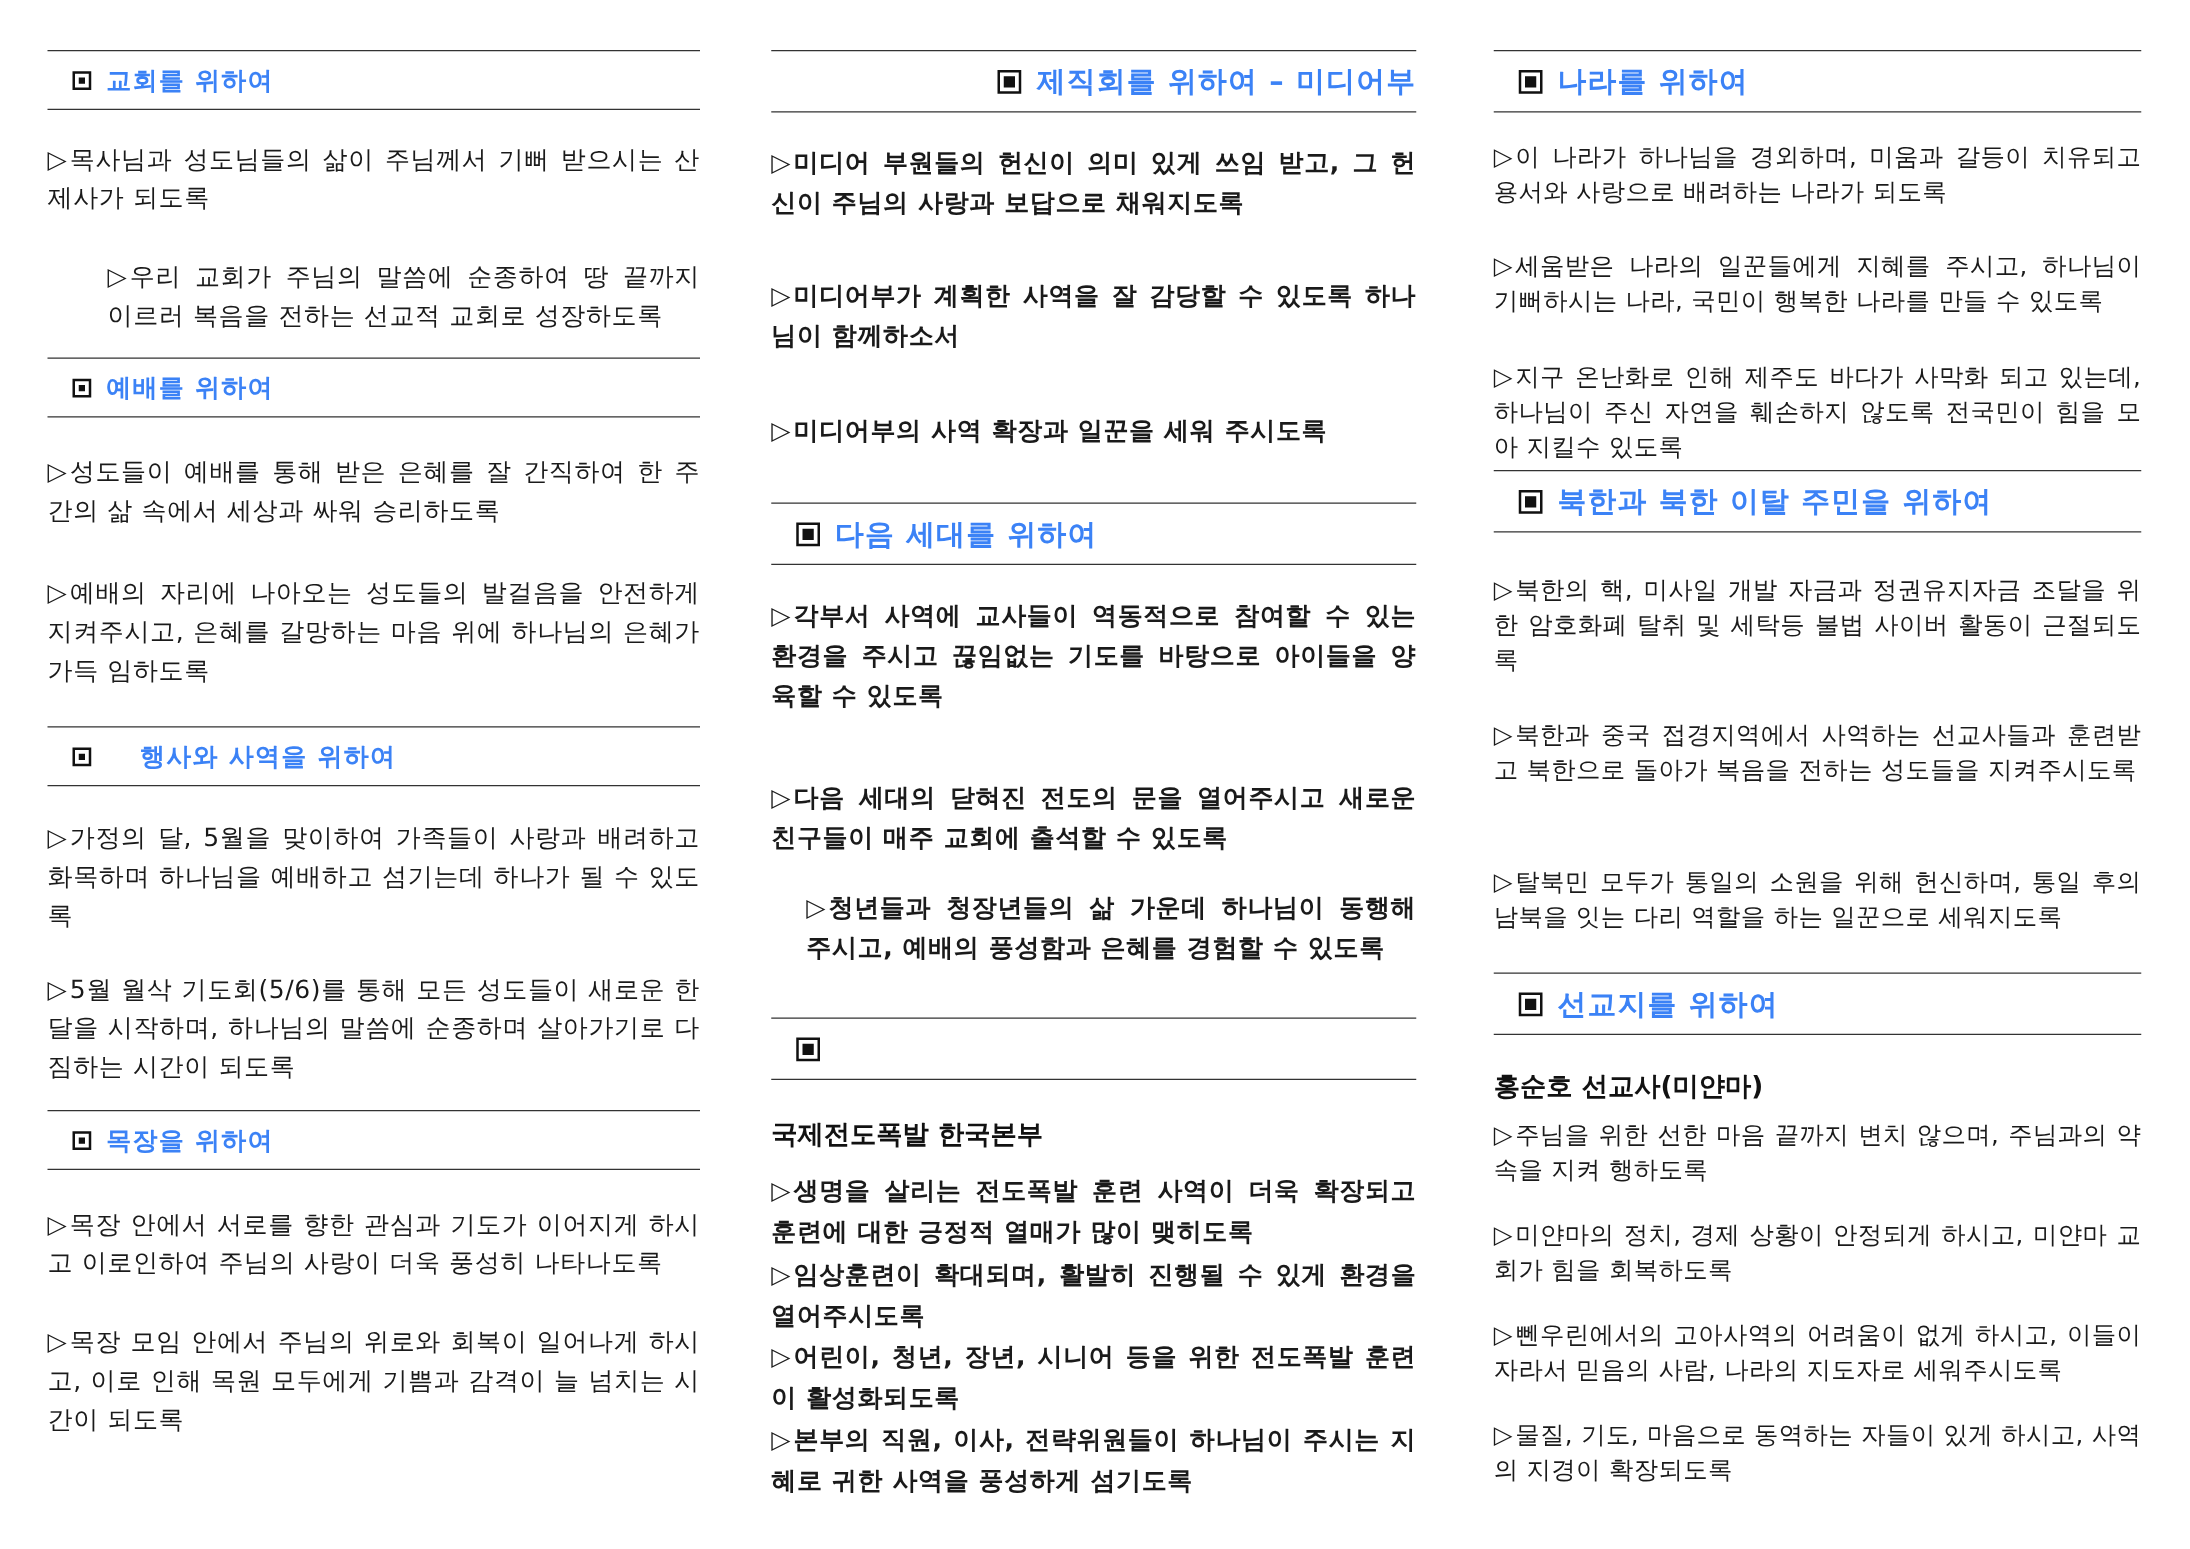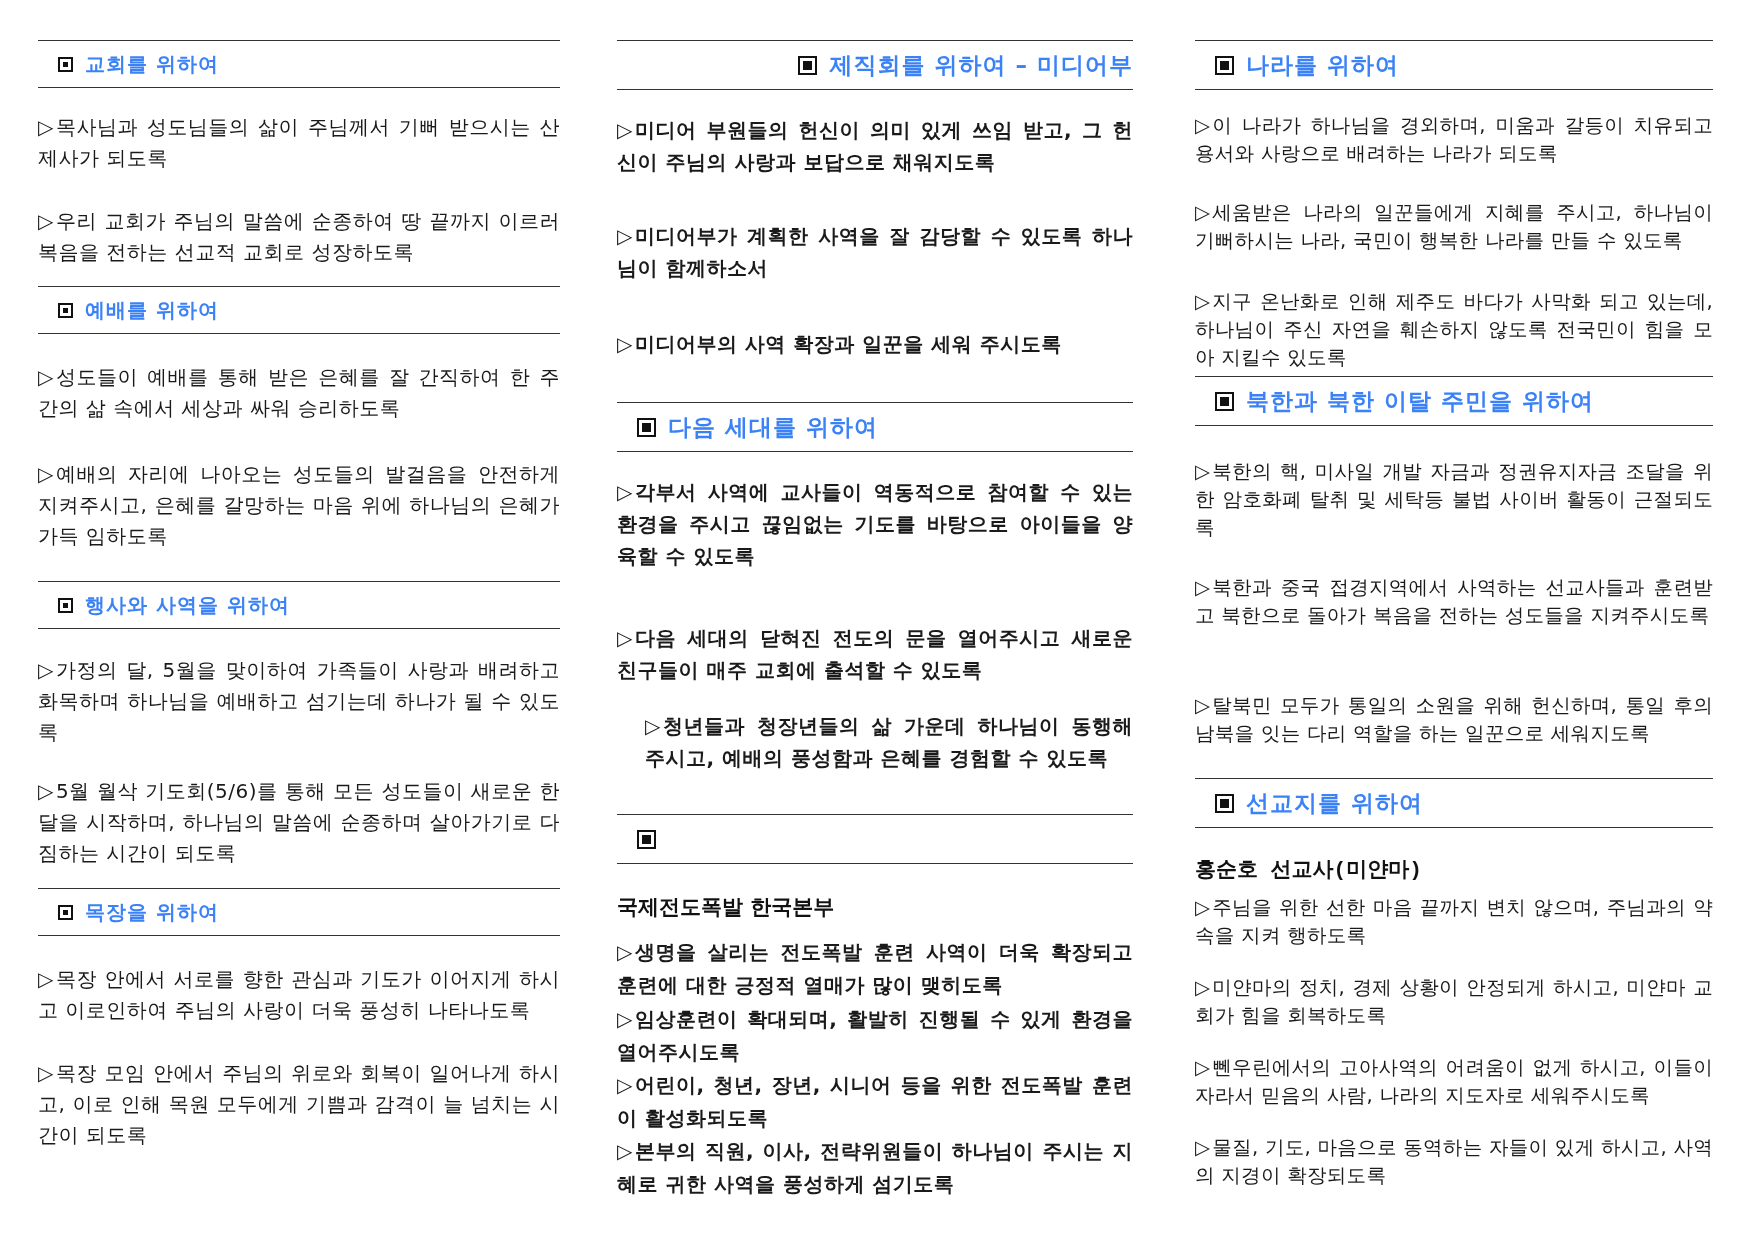--- a/index.html
+++ b/index.html
@@ -43,30 +43,30 @@
 </head>
 <body>
 
 <div class="col c1" style="left:38px; width:522px;">
 
   <div class="hdr" style="top:40px;">
     <span class="mark"></span>
     <span class="title">교회를 위하여</span>
   </div>
   <div class="item" style="top:112px;"><span class="tri">▷</span><span>목사님과 성도님들의 삶이 주님께서 기뻐 받으시는 산 제사가 되도록</span></div>
-  <div class="item" style="top:206px;"><span class="tri">▷</span><span>우리 교회가 주님의 말씀에 순종하여 땅 끝까지 이르러 복음을 전하는 선교적 교회로 성장하도록</span></div>
+  <div class="item" style="top:206px;margin-left:48px;"><span class="tri">▷</span><span>우리 교회가 주님의 말씀에 순종하여 땅 끝까지 이르러 복음을 전하는 선교적 교회로 성장하도록</span></div>
 
   <div class="hdr" style="top:286px;">
     <span class="mark"></span>
     <span class="title">예배를 위하여</span>
   </div>
   <div class="item" style="top:362px;"><span class="tri">▷</span><span>성도들이 예배를 통해 받은 은혜를 잘 간직하여 한 주간의 삶 속에서 세상과 싸워 승리하도록</span></div>
   <div class="item" style="top:459px;"><span class="tri">▷</span><span>예배의 자리에 나아오는 성도들의 발걸음을 안전하게 지켜주시고, 은혜를 갈망하는 마음 위에 하나님의 은혜가 가득 임하도록</span></div>
 
-  <div class="hdr" style="top:581px;">
+  <div class="hdr" style="top:581px;gap:27px;">
     <span class="mark"></span>
     <span class="title">행사와 사역을 위하여</span>
   </div>
   <div class="item" style="top:655px;"><span class="tri">▷</span><span>가정의 달, 5월을 맞이하여 가족들이 사랑과 배려하고 화목하며 하나님을 예배하고 섬기는데 하나가 될 수 있도록</span></div>
   <div class="item" style="top:776px;"><span class="tri">▷</span><span>5월 월삭 기도회(5/6)를 통해 모든 성도들이 새로운 한달을 시작하며, 하나님의 말씀에 순종하며 살아가기로 다짐하는 시간이 되도록</span></div>
 
   <div class="hdr" style="top:888px;">
     <span class="mark"></span>
     <span class="title">목장을 위하여</span>
   </div>
@@ -115,18 +115,18 @@
     <span class="title">북한과 북한 이탈 주민을 위하여</span>
   </div>
   <div class="item" style="top:458px;"><span class="tri">▷</span><span>북한의 핵, 미사일 개발 자금과 정권유지자금 조달을 위한 암호화폐 탈취 및 세탁등 불법 사이버 활동이 근절되도록</span></div>
   <div class="item" style="top:574px;"><span class="tri">▷</span><span>북한과 중국 접경지역에서 사역하는 선교사들과 훈련받고 북한으로 돌아가 복음을 전하는 성도들을 지켜주시도록</span></div>
   <div class="item" style="top:692px;"><span class="tri">▷</span><span>탈북민 모두가 통일의 소원을 위해 헌신하며, 통일 후의 남북을 잇는 다리 역할을 하는 일꾼으로 세워지도록</span></div>
 
   <div class="hdr" style="top:778px; height:48px;text-align:center;">
     <span class="mark"></span>
     <span class="title">선교지를 위하여</span>
   </div>
-  <div class="sub" style="top:855px;font-family:Liberation Mono, monospace;">홍순호 선교사(미얀마)</div>
+  <div class="sub" style="top:855px;">홍순호 선교사(미얀마)</div>
   <div class="item" style="top:894px;"><span class="tri">▷</span><span>주님을 위한 선한 마음 끝까지 변치 않으며, 주님과의 약속을 지켜 행하도록</span></div>
   <div class="item" style="top:974px;"><span class="tri">▷</span><span>미얀마의 정치, 경제 상황이 안정되게 하시고, 미얀마 교회가 힘을 회복하도록</span></div>
   <div class="item" style="top:1054px;"><span class="tri">▷</span><span>뻰우린에서의 고아사역의 어려움이 없게 하시고, 이들이 자라서 믿음의 사람, 나라의 지도자로 세워주시도록</span></div>
   <div class="item" style="top:1134px;"><span class="tri">▷</span><span>물질, 기도, 마음으로 동역하는 자들이 있게 하시고, 사역의 지경이 확장되도록</span></div>
 </div>
 
 </body></html>

